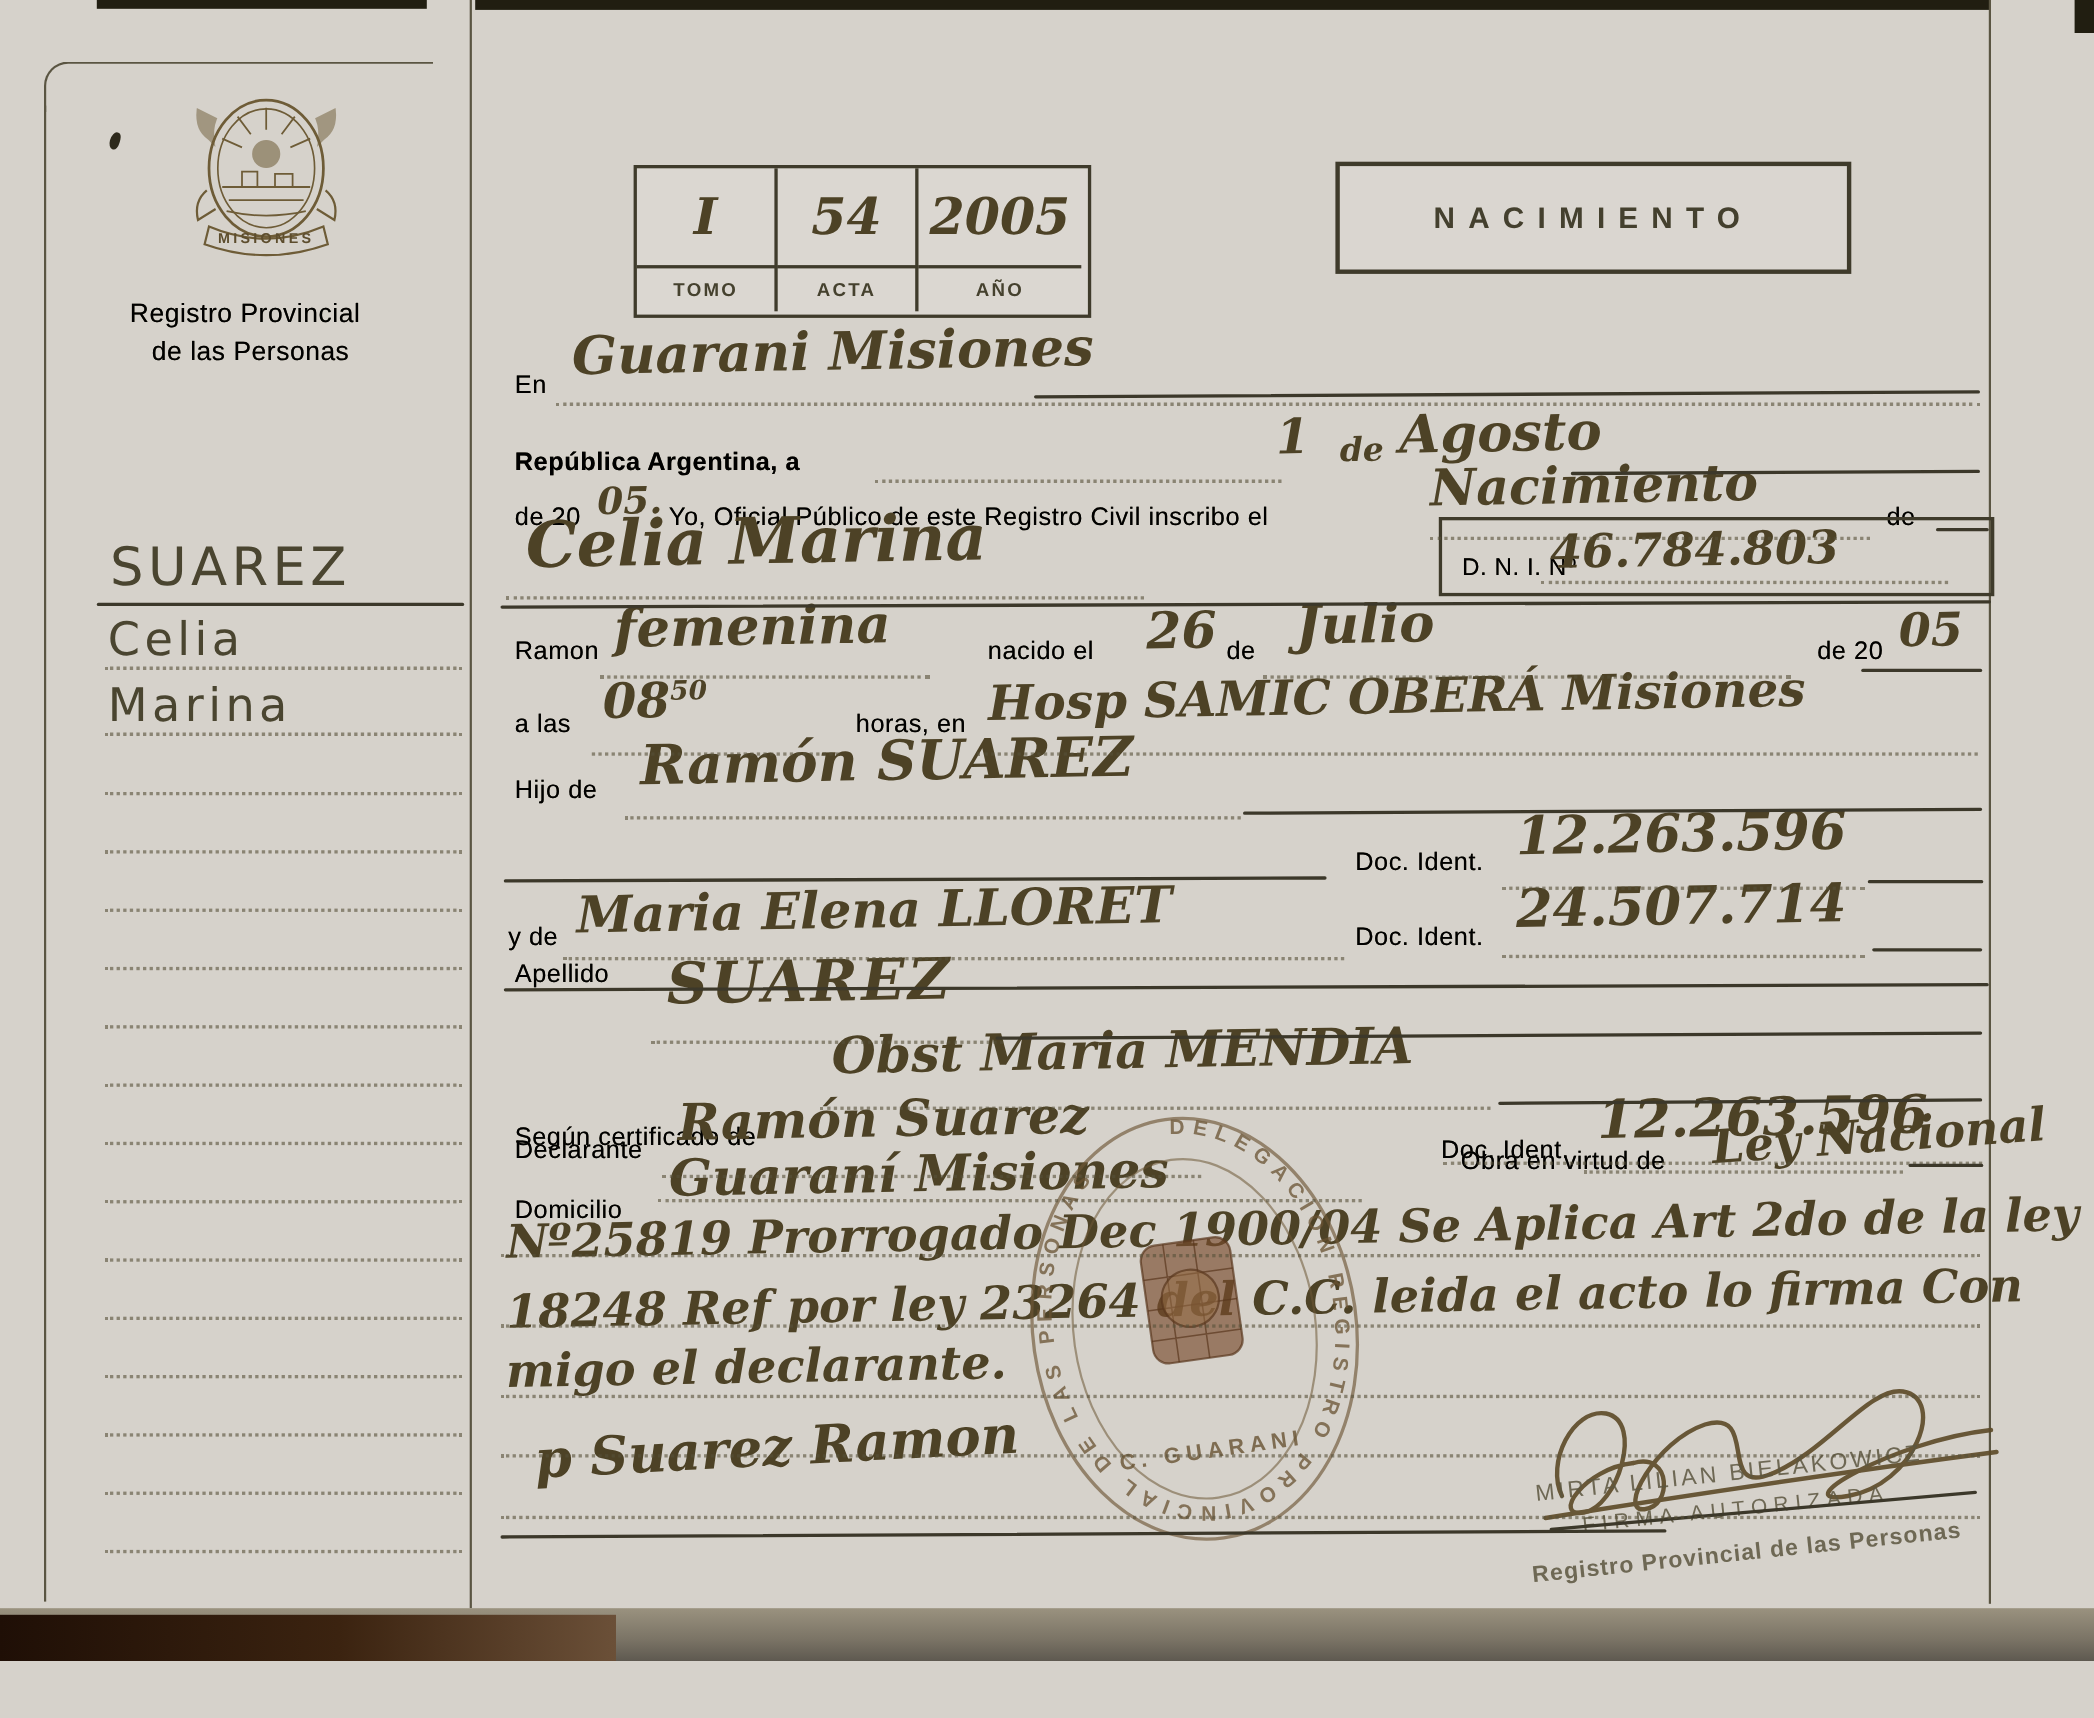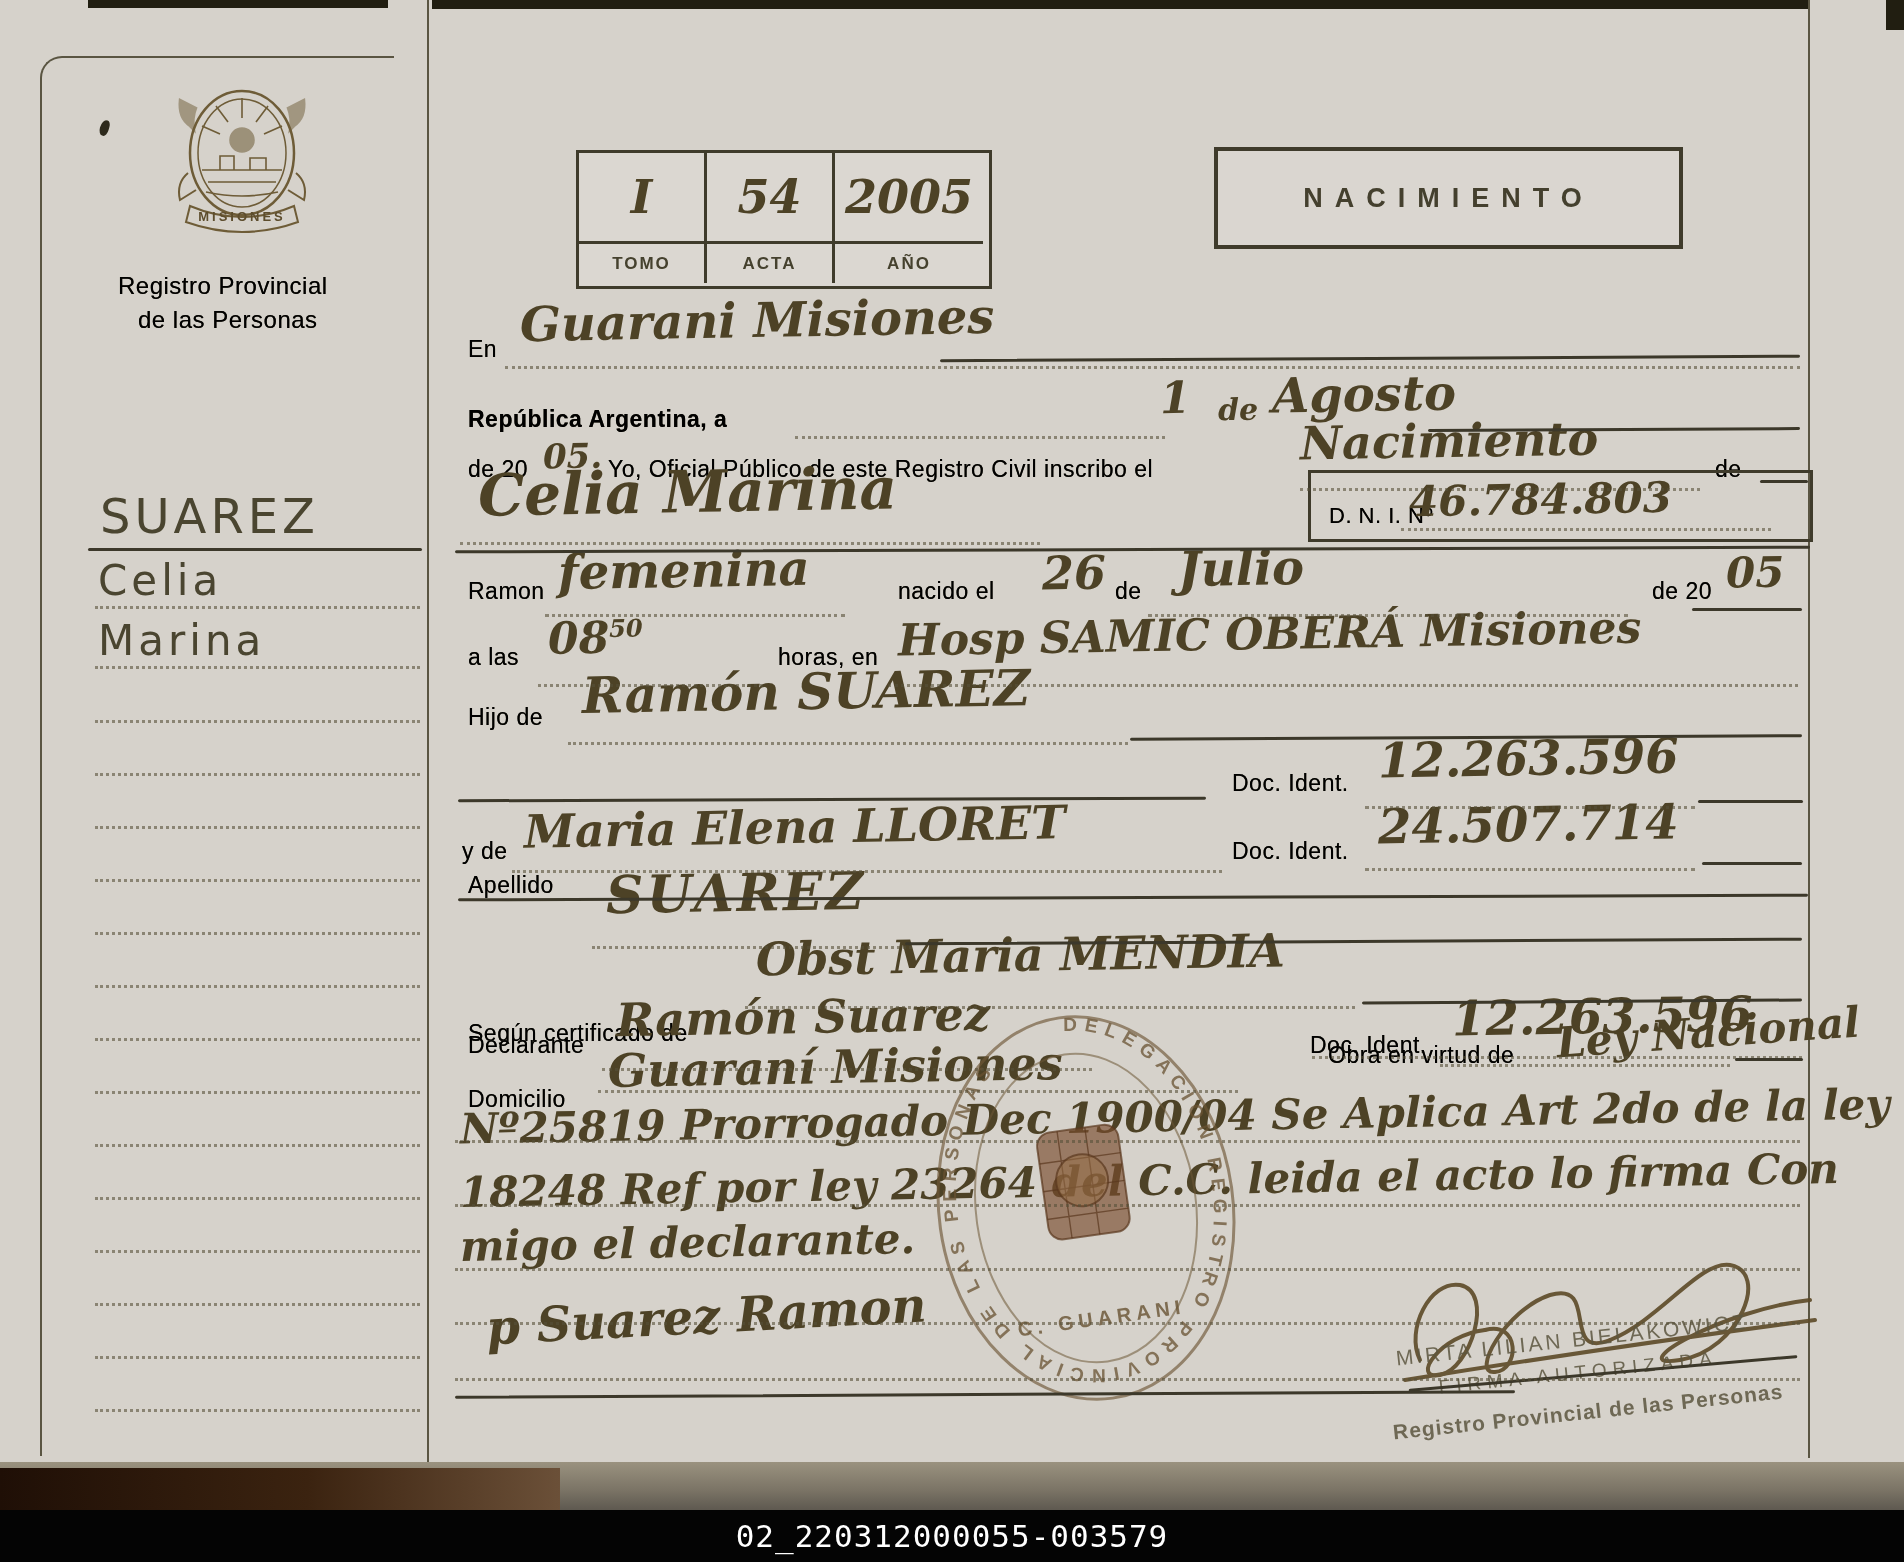--- a/index.html
+++ b/index.html
@@ -227,23 +227,20 @@
     </g>
   </svg>
 
   <div class="stamp-text" style="left:1395px;top:1328px;font-size:21px;letter-spacing:3px;">MIRTA LILIAN BIELAKOWICZ</div>
   <div class="stamp-text" style="left:1438px;top:1362px;font-size:19px;letter-spacing:6px;">FIRMA AUTORIZADA</div>
   <div class="stamp-text" style="left:1392px;top:1400px;font-size:21px;font-weight:bold;letter-spacing:1px;">Registro Provincial de las Personas</div>
   <div class="sol" style="left:1408px;top:1372px;width:390px;transform:rotate(-5deg);"></div>
 
   <div class="table-strip"></div>
   <div class="table-wood"></div>
-  <div class="black-bar">
-    <span class="scan-code">02_220312000055-003579</span>
-  </div>
 
   <div id="form-lines">
       <div class="dot" style="left: 505px; top: 366px; width: 1295px;"></div>
       <div class="dot" style="left: 795px; top: 436px; width: 370px;"></div>
       <div class="dot" style="left: 1300px; top: 488px; width: 400px;"></div>
       <div class="dot" style="left: 460px; top: 542px; width: 580px;"></div>
       <div class="dot" style="left: 545px; top: 614px; width: 300px;"></div>
       <div class="dot" style="left: 1148px; top: 614px; width: 480px;"></div>
       <div class="dot" style="left: 538px; top: 684px; width: 225px;"></div>
       <div class="dot" style="left: 888px; top: 684px; width: 910px;"></div>

